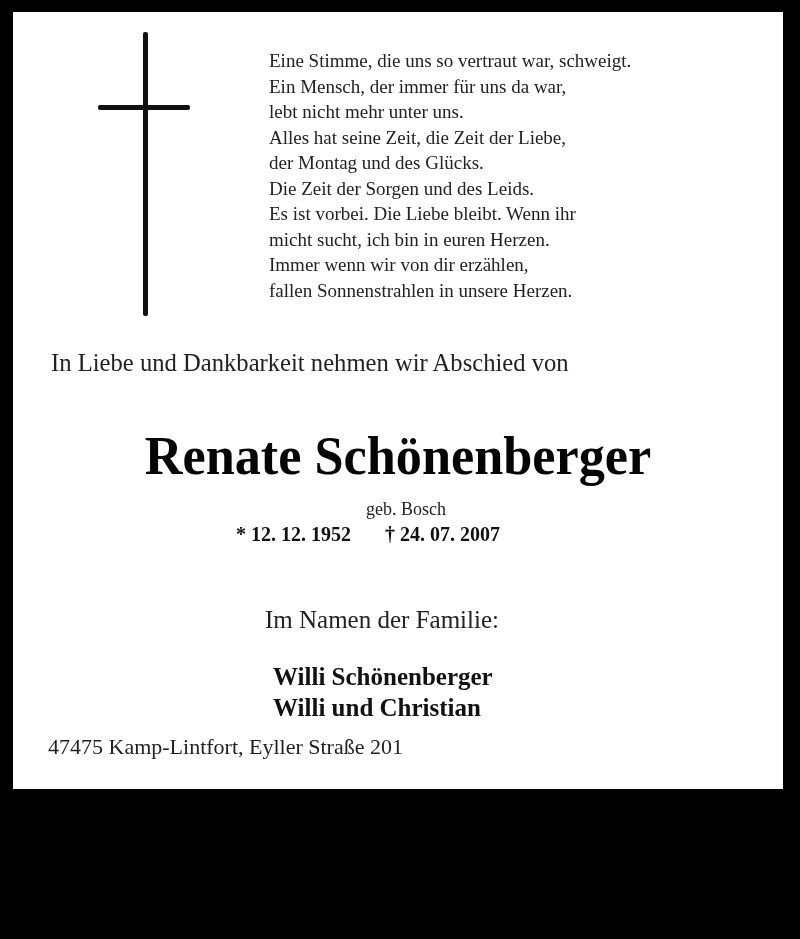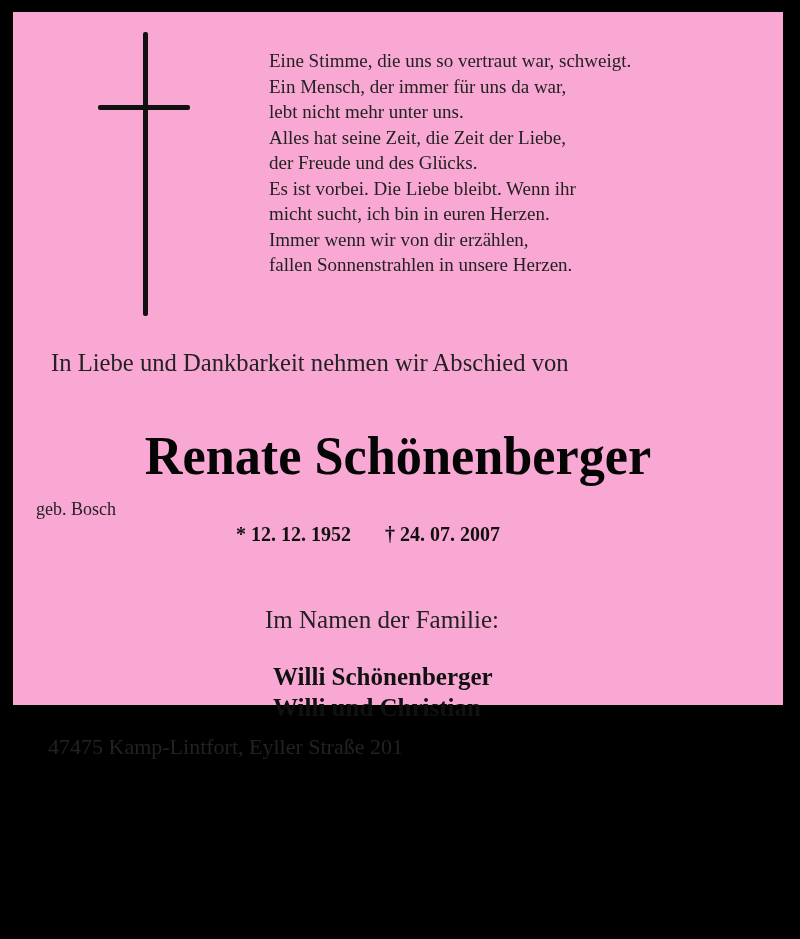--- a/index.html
+++ b/index.html
@@ -1,22 +1,22 @@
 <!DOCTYPE html>
 <html><head>
   <meta charset="utf-8">
   <style>
     html, body { margin: 0; padding: 0; }
     body {
       width: 800px; height: 939px; background: #000; position: relative; overflow: hidden;
       font-family: "Liberation Serif", "DejaVu Serif", serif; color: #1a1a1a;
     }
     .card {
-      position: absolute; left: 13px; top: 12px; width: 770px; height: 693px;
-      background: #f9a8d4;
+      position: absolute; left: 13px; top: 12px; width: 770px; height: 777px;
+      background: #ffffff;
     }
     .cross-v {
       position: absolute; left: 130px; top: 20px; width: 5px; height: 284px; background: #111;
       border-radius: 2px;
     }
     .cross-h {
       position: absolute; left: 85px; top: 93px; width: 92px; height: 5px; background: #111;
       border-radius: 2px;
     }
     .poem {
@@ -26,22 +26,22 @@
     .intro {
       position: absolute; left: 38px; top: 337px; font-size: 25px; color: #222; white-space: nowrap;
       letter-spacing: 0px; transform: scaleX(0.985); transform-origin: left;
     }
     .name {
       position: absolute; left: 0; width: 770px; top: 412px; text-align: center;
       font-size: 55px; font-weight: bold; color: #050505; white-space: nowrap;
       transform: scaleX(0.95); transform-origin: center;
     }
     .born-name {
-      position: absolute; left: 0; width: 770px; top: 487px; text-align: left;
-      font-size: 18px; color: #222; padding-left: 23px; box-sizing: border-box;
+      position: absolute; left: 0; width: 770px; top: 487px; text-align: center;
+      font-size: 18px; color: #222; padding-left: 16px; box-sizing: border-box;
     }
     .dates {
       position: absolute; left: 223px; top: 511px; font-size: 20px; font-weight: bold; color: #111;
       white-space: nowrap;
       text-align: right;
     }
     .dates .gap { display: inline-block; width: 34px; }
     .family-label {
       position: absolute; left: 252px; top: 594px; font-size: 25px; color: #222; white-space: nowrap;
     }
@@ -66,21 +66,22 @@
   <div>
     <div class="cross-v"></div>
     <div class="cross-h"></div>
   </div>
 
   <ul class="poem">
     <li>Eine Stimme, die uns so vertraut war, schweigt.</li>
     <li>Ein Mensch, der immer für uns da war,</li>
     <li>lebt nicht mehr unter uns.</li>
     <li>Alles hat seine Zeit, die Zeit der Liebe,</li>
-    <li>der Freude und des Glücks.</li>
+    <li>der Montag und des Glücks.</li>
+    <li>Die Zeit der Sorgen und des Leids.</li>
     <li>Es ist vorbei. Die Liebe bleibt. Wenn ihr</li>
     <li>micht sucht, ich bin in euren Herzen.</li>
     <li>Immer wenn wir von dir erzählen,</li>
     <li>fallen Sonnenstrahlen in unsere Herzen.</li>
   </ul>
 
   <div class="intro">In Liebe und Dankbarkeit nehmen wir Abschied von</div>
 
   <div class="name">Renate Schönenberger</div>
 

